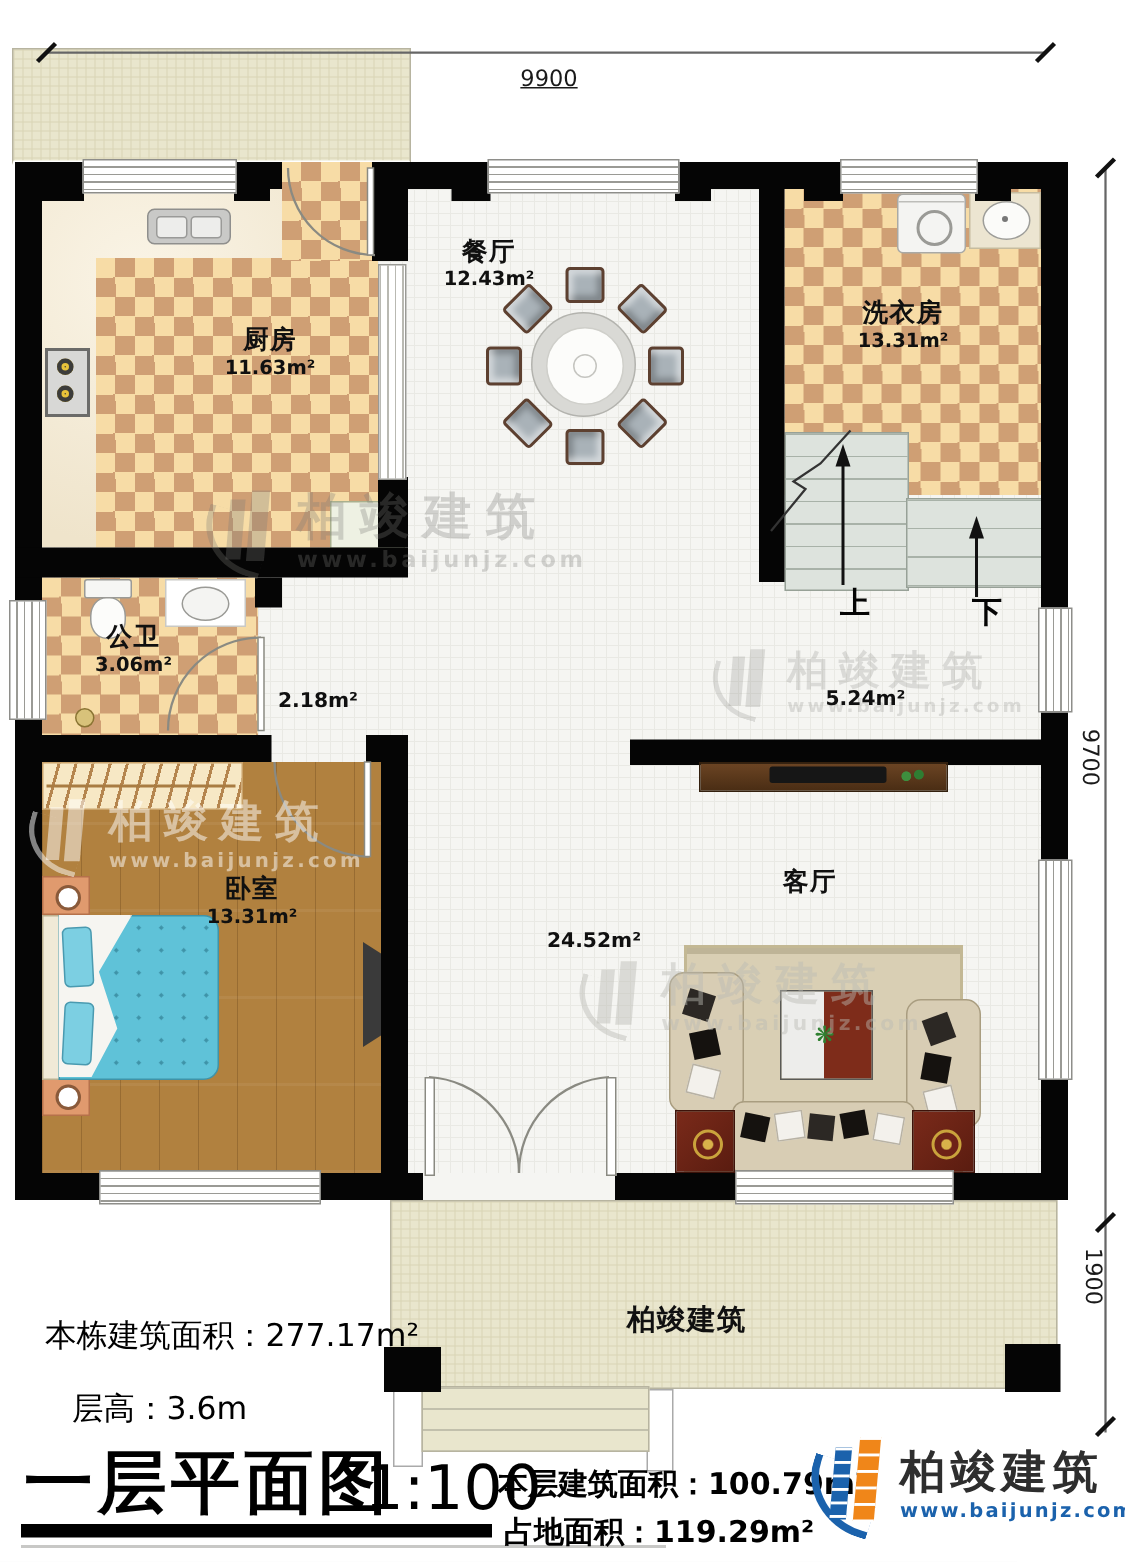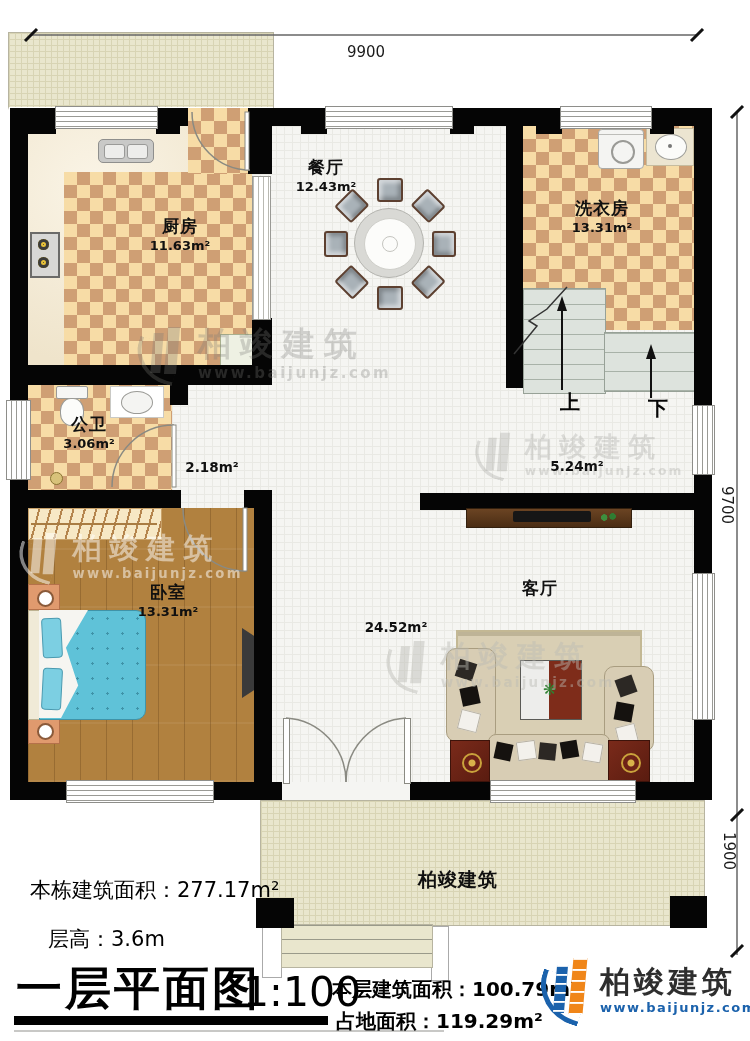--- a/index.html
+++ b/index.html
@@ -286,21 +286,21 @@
   </div>
   <div class="hlabel" style="left:396px;top:627px;">24.52m²</div>
   <div class="rlabel" style="left:458px;top:880px;">
     <span class="nm" style="font-size:19px;">柏竣建筑</span>
   </div>
   <div class="hlabel" style="left:212px;top:467px;">2.18m²</div>
   <div class="hlabel" style="left:577px;top:466px;text-align:right;">5.24m²</div>
   <div class="updown" style="left:570px;top:402px;">上</div>
   <div class="updown" style="left:658px;top:408px;">下</div>
 
-  <div class="dim" style="left:366px;top:52px;transform:translate(-50%,-50%);">9900</div>
+  <div class="dim" style="left:366px;top:52px;transform:translate(-50%,-50%);text-decoration:underline;">9900</div>
   <div class="dim" style="left:727px;top:505px;transform:translate(-50%,-50%) rotate(90deg);">9700</div>
   <div class="dim" style="left:729px;top:851px;transform:translate(-50%,-50%) rotate(90deg);">1900</div>
 
   <div class="wm" style="left:136px;top:326px;color:rgba(122,122,118,0.30);">
     <span class="wm-icon">
         <span class="arc"></span>
         <span class="b1"></span>
         <span class="b2"></span>
       </span>
     <span>

